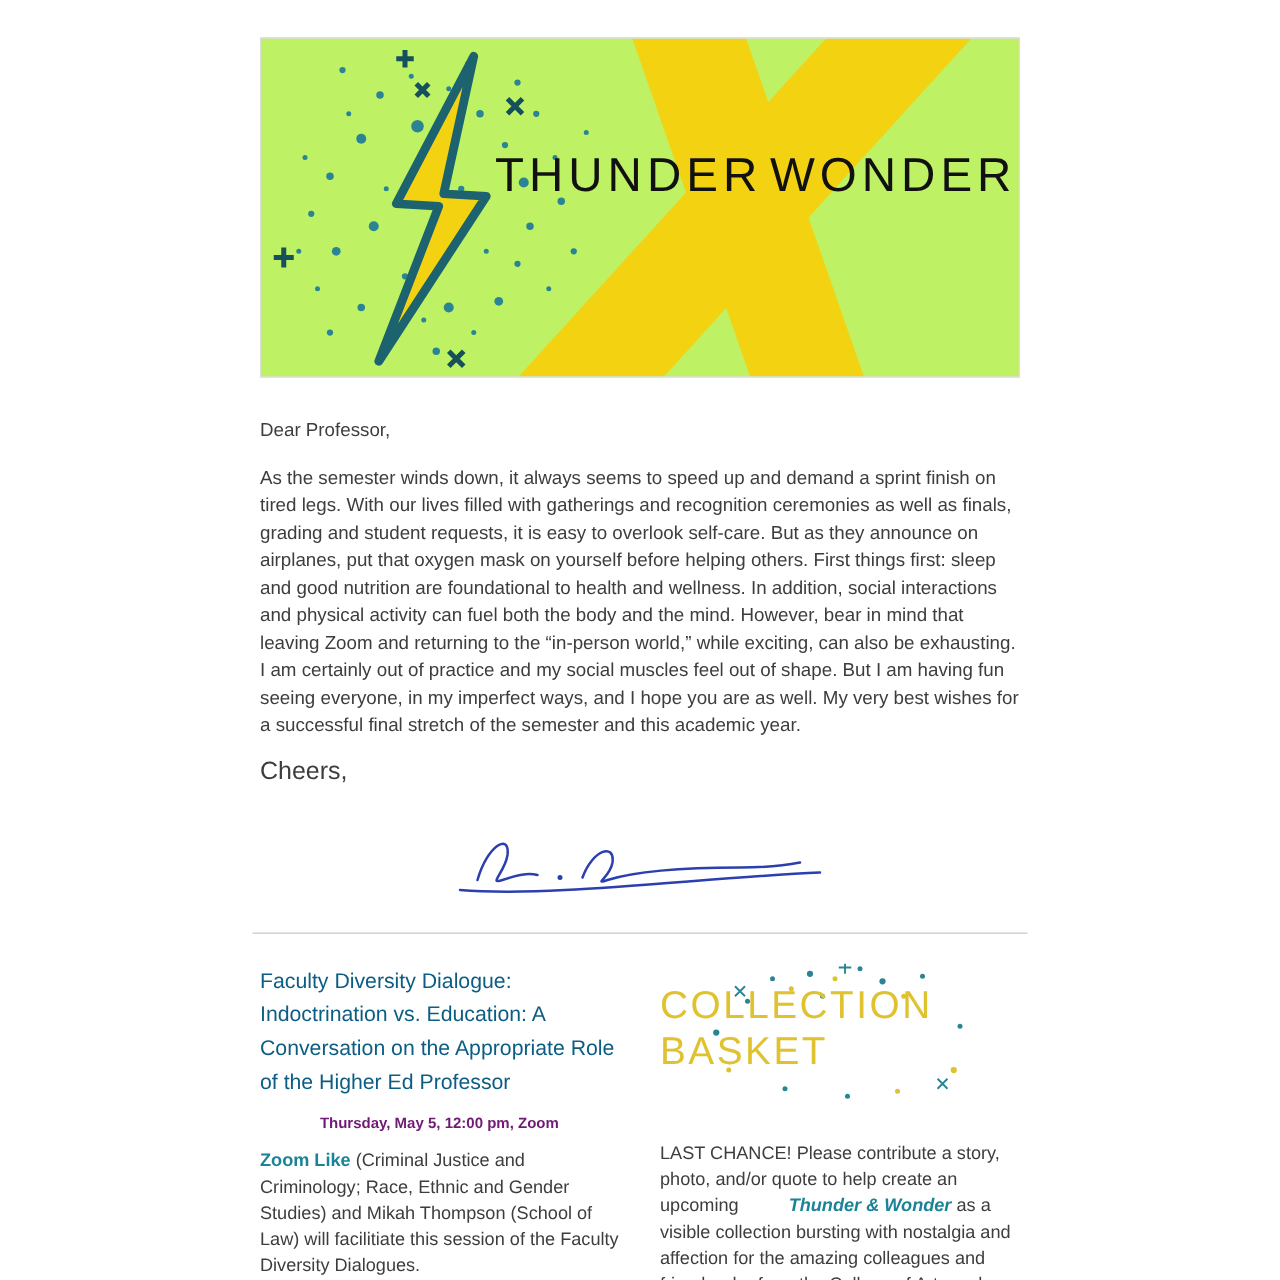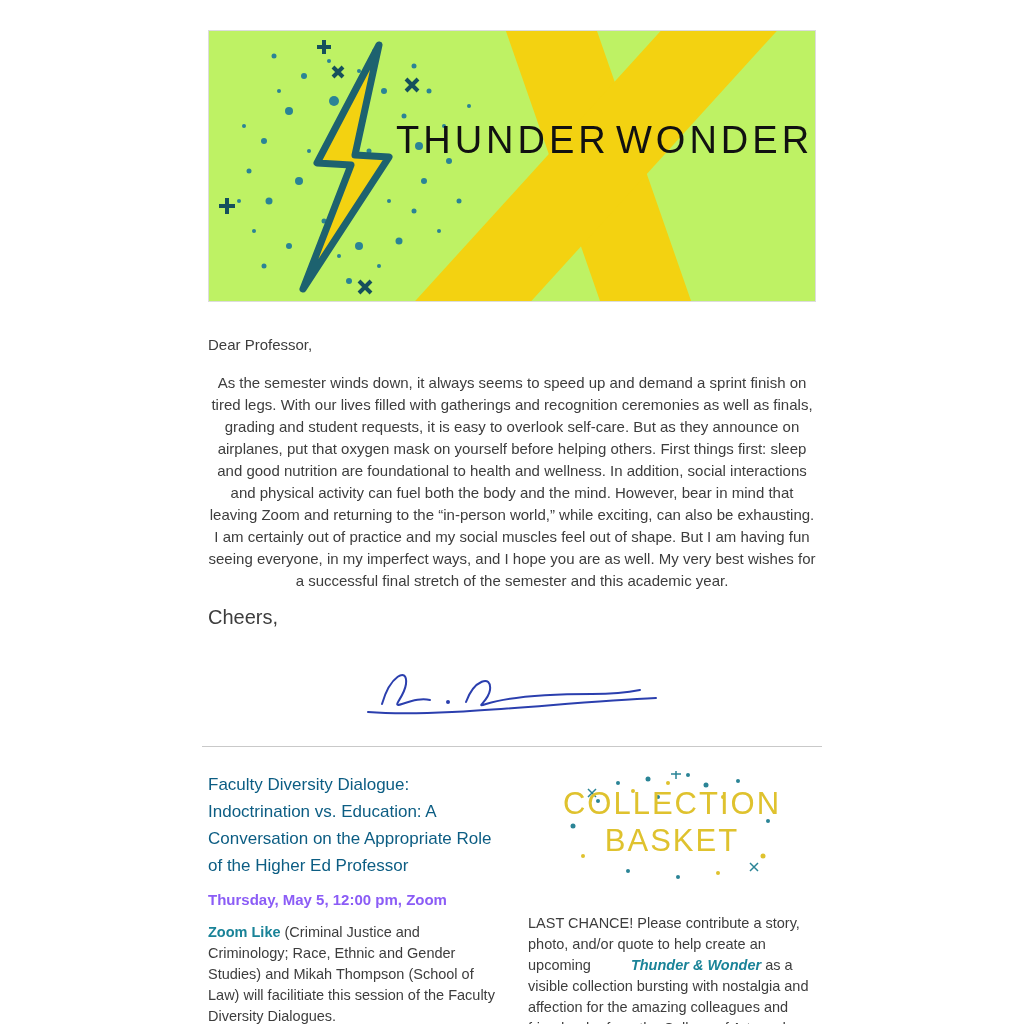--- a/index.html
+++ b/index.html
@@ -28,21 +28,21 @@
   .banner svg { display: block; }
   .brand-text {
     font-family: "Liberation Sans", sans-serif;
     font-weight: 300;
     letter-spacing: 4px;
     font-size: 38px;
     fill: #111111;
   }
   
   .salutation { margin: 32px 0 0; font-size: 15px; line-height: 22px; }
-  .letter-body { margin: 16px 0 0; font-size: 15px; line-height: 22px; text-align: center; }
+  .letter-body { margin: 16px 0 0; font-size: 15px; line-height: 22px; }
   .closing { margin: 14px 0 0; font-size: 20px; line-height: 22px; }
   .signature-wrap {
     margin: 30px 0 0;
     text-align: center;
     height: 72px;
   }
   hr.divider {
     border: none;
     border-top: 1px solid #c9c9c9;
     margin: 16px -6px 0;
@@ -58,41 +58,42 @@
 
   .event-title {
     margin: 0;
     font-size: 17px;
     line-height: 27px;
     font-weight: normal;
     color: #0c5d83;
   }
   .event-when {
     margin: 12px 0 0;
-    font-size: 15px;
+    font-size: 12px;
     font-weight: bold;
-    color: #8b5cf6;
+    color: #701a75;
+    text-align: center;
   }
   .event-desc {
     margin: 14px 0 0;
     font-size: 14.5px;
     line-height: 21px;
   }
   a.teal-link {
     color: #1a8398;
     font-weight: bold;
     text-decoration: none;
     cursor: pointer;
   }
   a.teal-link.italic { font-style: italic; margin-left: 36px; }
   
   .basket-logo {
     position: relative;
     height: 112px;
-    text-align: center;
+    text-align: left;
     padding-top: 14px;
     box-sizing: border-box;
   }
   .basket-line {
     font-size: 31px;
     line-height: 37px;
     letter-spacing: 2px;
     font-weight: 400;
     color: #dfc22e;
     position: relative;

